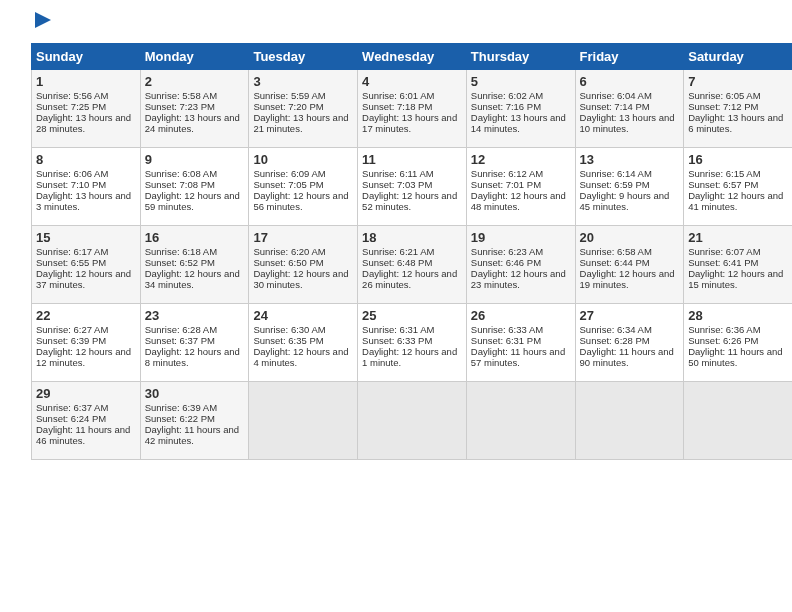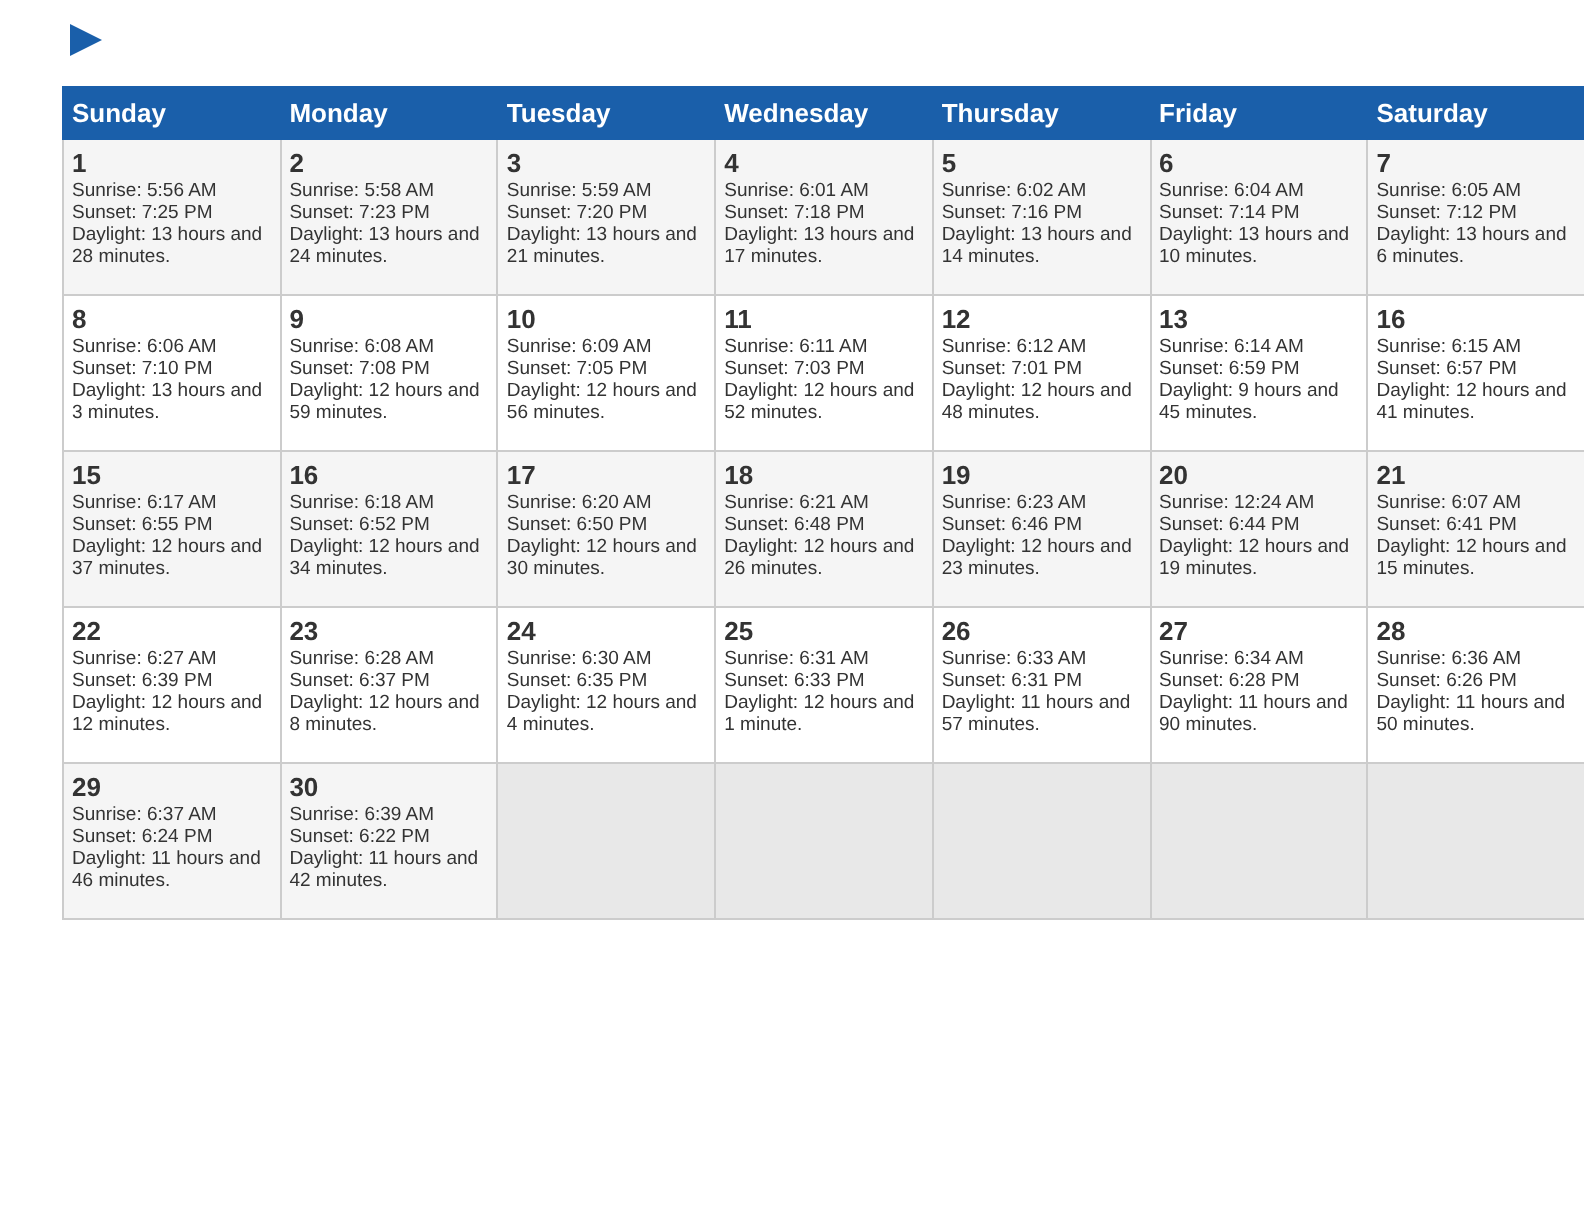--- a/index.html
+++ b/index.html
@@ -138,21 +138,21 @@
           <td><span class="day-num">12</span><span>Sunrise: 6:12 AM</span><br><span>Sunset: 7:01 PM</span><br><span>Daylight: 12 hours and 48 minutes.</span></td>
           <td><span class="day-num">13</span><span>Sunrise: 6:14 AM</span><br><span>Sunset: 6:59 PM</span><br><span>Daylight: 9 hours and 45 minutes.</span></td>
           <td><span class="day-num">16</span><span>Sunrise: 6:15 AM</span><br><span>Sunset: 6:57 PM</span><br><span>Daylight: 12 hours and 41 minutes.</span></td>
         </tr>
         <tr>
           <td><span class="day-num">15</span><span>Sunrise: 6:17 AM</span><br><span>Sunset: 6:55 PM</span><br><span>Daylight: 12 hours and 37 minutes.</span></td>
           <td><span class="day-num">16</span><span>Sunrise: 6:18 AM</span><br><span>Sunset: 6:52 PM</span><br><span>Daylight: 12 hours and 34 minutes.</span></td>
           <td><span class="day-num">17</span><span>Sunrise: 6:20 AM</span><br><span>Sunset: 6:50 PM</span><br><span>Daylight: 12 hours and 30 minutes.</span></td>
           <td><span class="day-num">18</span><span>Sunrise: 6:21 AM</span><br><span>Sunset: 6:48 PM</span><br><span>Daylight: 12 hours and 26 minutes.</span></td>
           <td><span class="day-num">19</span><span>Sunrise: 6:23 AM</span><br><span>Sunset: 6:46 PM</span><br><span>Daylight: 12 hours and 23 minutes.</span></td>
-          <td><span class="day-num">20</span><span>Sunrise: 12:24 AM</span><br><span>Sunset: 6:44 PM</span><br><span>Daylight: 12 hours and 19 minutes.</span></td>
+          <td><span class="day-num">20</span><span>Sunrise: 6:58 AM</span><br><span>Sunset: 6:44 PM</span><br><span>Daylight: 12 hours and 19 minutes.</span></td>
           <td><span class="day-num">21</span><span>Sunrise: 6:07 AM</span><br><span>Sunset: 6:41 PM</span><br><span>Daylight: 12 hours and 15 minutes.</span></td>
         </tr>
         <tr>
           <td><span class="day-num">22</span><span>Sunrise: 6:27 AM</span><br><span>Sunset: 6:39 PM</span><br><span>Daylight: 12 hours and 12 minutes.</span></td>
           <td><span class="day-num">23</span><span>Sunrise: 6:28 AM</span><br><span>Sunset: 6:37 PM</span><br><span>Daylight: 12 hours and 8 minutes.</span></td>
           <td><span class="day-num">24</span><span>Sunrise: 6:30 AM</span><br><span>Sunset: 6:35 PM</span><br><span>Daylight: 12 hours and 4 minutes.</span></td>
           <td><span class="day-num">25</span><span>Sunrise: 6:31 AM</span><br><span>Sunset: 6:33 PM</span><br><span>Daylight: 12 hours and 1 minute.</span></td>
           <td><span class="day-num">26</span><span>Sunrise: 6:33 AM</span><br><span>Sunset: 6:31 PM</span><br><span>Daylight: 11 hours and 57 minutes.</span></td>
           <td><span class="day-num">27</span><span>Sunrise: 6:34 AM</span><br><span>Sunset: 6:28 PM</span><br><span>Daylight: 11 hours and 90 minutes.</span></td>
           <td><span class="day-num">28</span><span>Sunrise: 6:36 AM</span><br><span>Sunset: 6:26 PM</span><br><span>Daylight: 11 hours and 50 minutes.</span></td>

